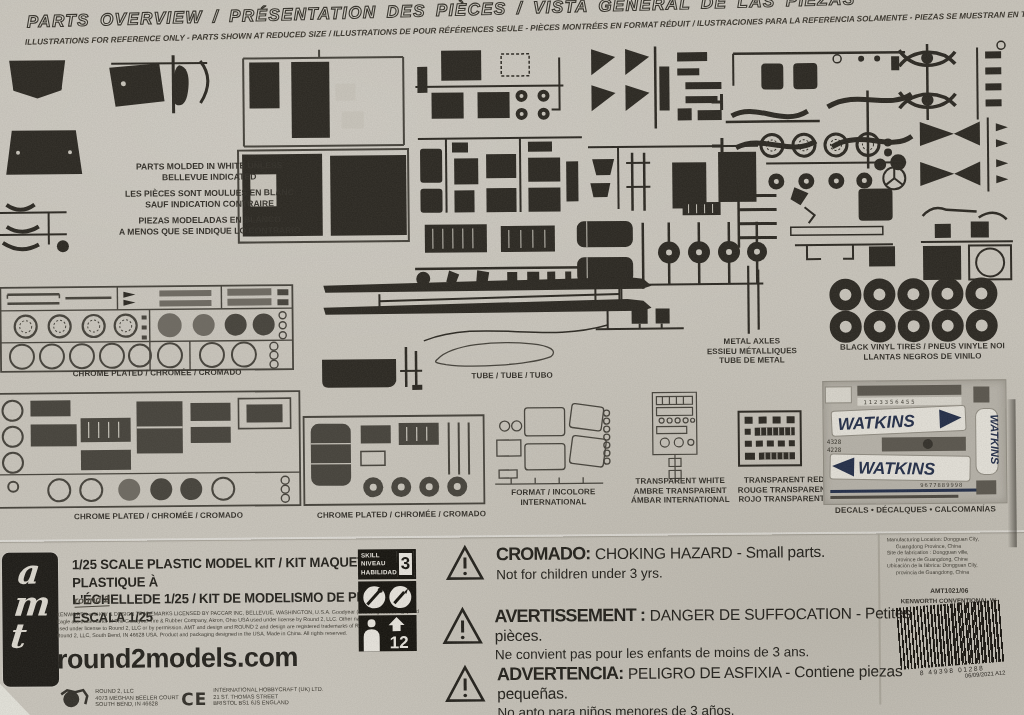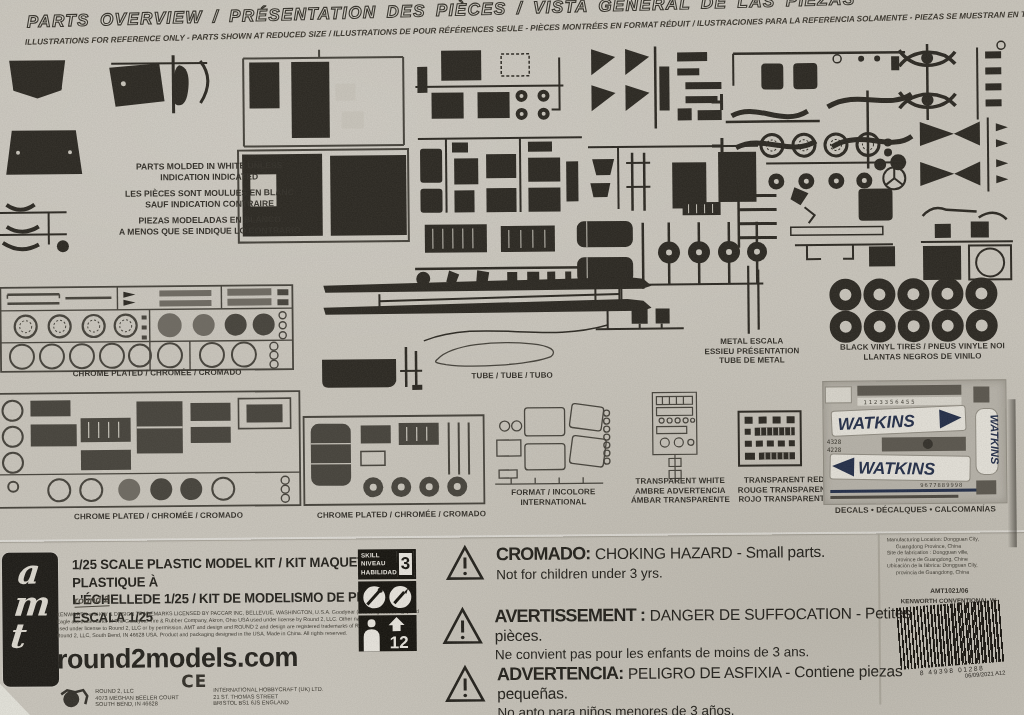--- a/index.html
+++ b/index.html
@@ -33,21 +33,21 @@
   .edge-dark{left:1014px;top:412px;width:9px;height:148px;background:linear-gradient(90deg,rgba(30,27,21,.0),rgba(30,27,21,.55))}
   .corner-light{left:-8px;top:652px;width:46px;height:70px;background:#e9e7e1;clip-path:polygon(0 100%,0 30%,100% 100%);opacity:.85}
   .amt-box{left:8px;top:556px;width:56px;height:134px;background:#1d1b17;border-radius:7px;box-shadow:0 0 0 1px rgba(255,255,255,.15)}
   .amt-letters{width:.62em;word-break:break-all;font:italic bold 34px "DejaVu Serif",serif;
     color:#ddd9d0;line-height:.94;margin:4px 0 0 12px;transform:skewX(-7deg)}
   .scale{left:78px;top:560px;width:360px;font:bold 13.5px/17.5px "Liberation Sans",sans-serif;color:#23211c;letter-spacing:-.2px;transform:scaleX(.97);transform-origin:left top}
   .r2script{left:80px;top:598px;font:italic bold 9.5px "Liberation Sans",sans-serif;color:#4a463d;border-bottom:1.5px solid #4a463d;padding-bottom:1px;transform:rotate(-2deg)}
   .legal{left:62px;top:615px;width:382px;font:normal 5.3px/7.1px "Liberation Sans",sans-serif;color:#3d3a32}
   .website{left:62px;top:648px;font:bold 27px "Liberation Sans",sans-serif;color:#24221d;letter-spacing:-.5px}
   .addr{font:normal 5.6px/6.6px "Liberation Sans",sans-serif;color:#3d3a32}
-  .ce{left:186px;top:676px;font:bold 17px "DejaVu Sans",sans-serif;color:#33302a;letter-spacing:1px}
+  .ce{left:186px;top:694px;font:bold 17px "DejaVu Sans",sans-serif;color:#33302a;letter-spacing:1px}
   .skill{left:364px;top:556px;width:58px}
   .skill-head{display:flex;background:#16140f;padding:2px;height:26px}
   .skill-words{flex:1;color:#e8e5de;font:bold 6.2px/8.4px "Liberation Sans",sans-serif;letter-spacing:.2px;padding-left:1px}
   .skill-num{width:20px;height:22px;background:#e8e5de;border:2px solid #16140f;color:#16140f;font:bold 17px/22px "Liberation Sans",sans-serif;text-align:center;margin:0}
   .skill-tools{background:#16140f;height:32px;margin-top:2px;display:flex;align-items:center;justify-content:space-around;padding:0 3px}
   .skill-age{background:#16140f;height:36px;margin-top:2px;position:relative}
   .warn-row{display:flex;align-items:flex-start;gap:12px;color:#23211c}
   .warn-title{font:bold 18px "Liberation Sans",sans-serif;letter-spacing:-.8px}
   .warn-body{font:normal 15.5px "Liberation Sans",sans-serif;letter-spacing:-.2px}
   .warn-sub{font:normal 13.5px "Liberation Sans",sans-serif;margin-top:2px}
@@ -447,22 +447,22 @@
   <svg class="abs" style="left:438px;top:344px" width="132" height="34">
     <path class="cs" d="M8,22 C22,8 64,4 102,8 C120,10 128,15 121,21 C100,29 42,32 16,28 C6,26 3,26 8,22 Z" stroke-width="1.3"></path>
   </svg>
   <div class="abs lbl" style="left:425px;top:379px;width:190px">TUBE / TUBE / TUBO</div>
 
   <svg class="abs" style="left:750px;top:274px" width="28" height="74">
     <line class="s" x1="7" y1="2" x2="7" y2="70" stroke-width="2.2"></line>
     <line class="s" x1="17" y1="6" x2="17" y2="66" stroke-width="2.2"></line>
   </svg>
   <div class="abs lbl" style="left:695px;top:347px;width:130px">
-    <div>METAL ESCALA</div>
-    <div>ESSIEU PRÉSENTATION</div>
+    <div>METAL AXLES</div>
+    <div>ESSIEU MÉTALLIQUES</div>
     <div>TUBE DE METAL</div>
   </div>
 
   <svg class="abs" style="left:836px;top:286px" width="176" height="72">
     <g class="f">
       <circle cx="18" cy="20" r="16"></circle>
         <circle cx="52" cy="20" r="16"></circle>
         <circle cx="86" cy="20" r="16"></circle>
         <circle cx="120" cy="20" r="16"></circle>
         <circle cx="154" cy="20" r="16"></circle>
@@ -611,22 +611,22 @@
       <circle cx="22" cy="52" r="4.5"></circle>
         <circle cx="36" cy="52" r="4.5"></circle>
         <circle cx="48" cy="52" r="3"></circle>
       <line x1="32" y1="64" x2="32" y2="92"></line>
       <rect x="26" y="68" width="12" height="8"></rect>
       <rect x="26" y="80" width="12" height="8"></rect>
     </g>
   </svg>
   <div class="abs lbl" style="left:622px;top:486px;width:130px">
     <div>TRANSPARENT WHITE</div>
-    <div>AMBRE ADVERTENCIA</div>
-    <div>ÁMBAR TRANSPARENTE</div>
+    <div>AMBRE TRANSPARENT</div>
+    <div>ÁMBAR INTERNATIONAL</div>
   </div>
 
   <svg class="abs" style="left:744px;top:420px" width="66" height="58">
     <rect class="s" x="2" y="2" width="62" height="54" stroke-width="2"></rect>
     <g class="f">
       <rect x="8" y="7" width="8" height="7"></rect>
         <rect x="22" y="7" width="8" height="7"></rect>
         <rect x="36" y="7" width="8" height="7"></rect>
         <rect x="50" y="7" width="8" height="7"></rect>
       <rect x="8" y="19" width="6" height="6"></rect>
@@ -684,21 +684,21 @@
       <rect x="6" y="114" width="128" height="3" fill="#4a463f"></rect>
       <rect x="150" y="6" width="16" height="16" fill="#5a564e"></rect>
       <rect x="152" y="28" width="22" height="66" rx="8" fill="#e4e1d9" stroke="#8f8b81"></rect>
       <text transform="translate(167,34) rotate(90)" font-family="Liberation Sans, sans-serif" font-style="italic" font-weight="bold" font-size="11" fill="#232e49">WATKINS</text>
       <rect x="152" y="100" width="20" height="14" fill="#5a564e"></rect>
     </svg>
   </div>
   <div class="abs lbl" style="left:836px;top:517px;width:172px">DECALS • DÉCALQUES • CALCOMANÍAS</div>
 
   <div class="abs note" style="left:90px;top:166px;width:258px">
-    <p><span>PARTS MOLDED IN WHITE UNLESS</span><br><span>INDICATION INDICATED</span></p>
+    <p><span>PARTS MOLDED IN WHITE UNLESS</span><br><span>BELLEVUE INDICATED</span></p>
     <p><span>LES PIÈCES SONT MOULUES EN BLANC</span><br><span>SAUF INDICATION  CONTRAIRE</span></p>
     <p><span>PIEZAS MODELADAS EN BLANCO</span><br><span>A MENOS QUE SE INDIQUE LO CONTRARIO</span></p>
   </div>
 
   <div class="abs crease-h"></div>
   <div class="abs crease-v"></div>
   <div class="abs edge-dark"></div>
   <div class="abs corner-light"></div>
 
   <div class="abs amt-box">

